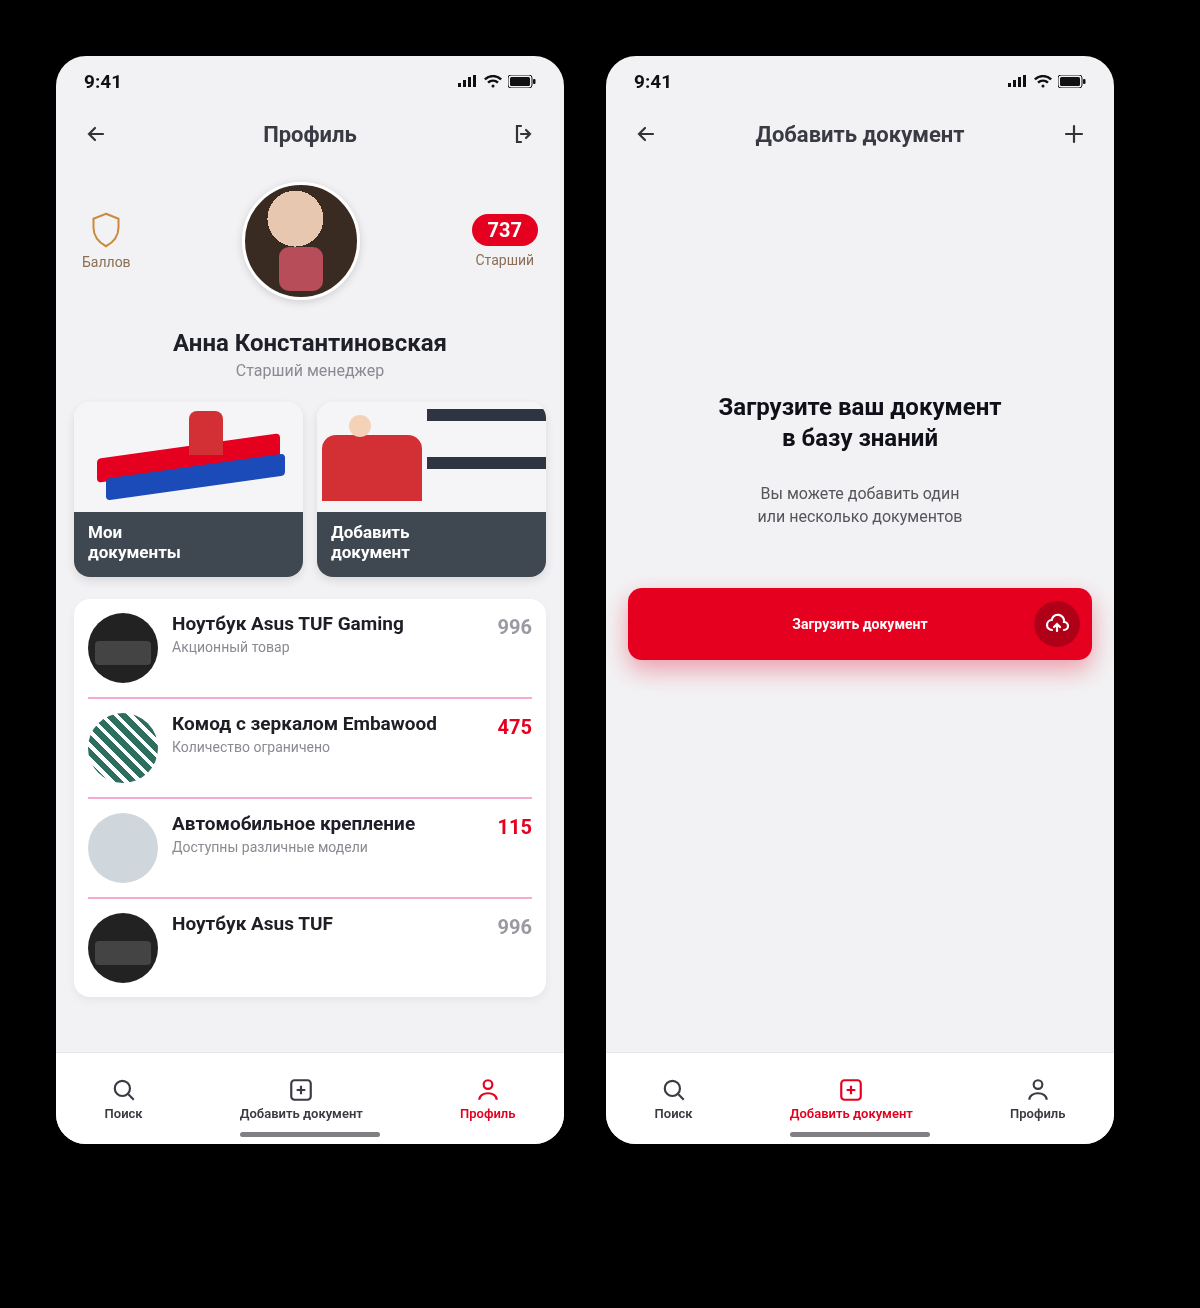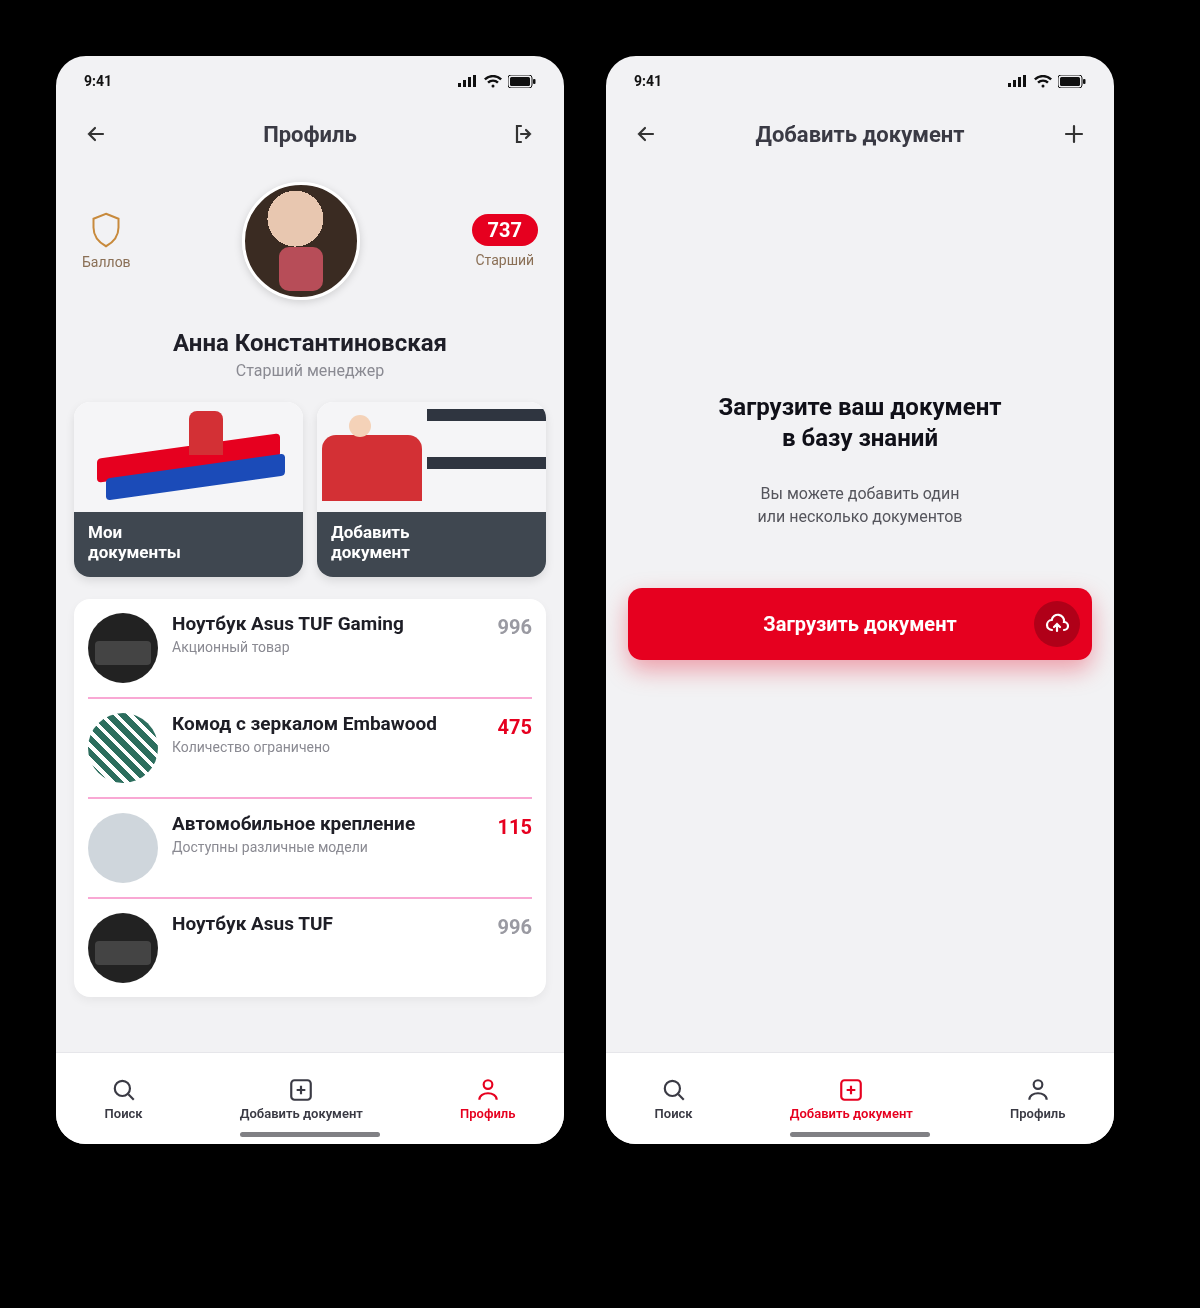--- a/index.html
+++ b/index.html
@@ -1,18 +1,18 @@
 <!DOCTYPE html>
 <html><head>
 <meta charset="utf-8">
 <style>
   * { box-sizing: border-box; margin: 0; padding: 0; font-family: -apple-system, BlinkMacSystemFont, "Segoe UI", Roboto, Helvetica, Arial, sans-serif; }
   body { background: #000; width: 1200px; height: 1308px; display: flex; gap: 30px; padding: 50px 50px 200px 50px; }
   .phone { width: 520px; height: 1100px; background: #f2f2f4; border-radius: 36px; overflow: hidden; display: flex; flex-direction: column; border: 6px solid #000; position: relative; }
-  .statusbar { height: 50px; display: flex; justify-content: space-between; align-items: center; padding: 0 28px; font-weight: 700; font-size: 14px; color:#111; }
+  .statusbar { height: 50px; display: flex; justify-content: space-between; align-items: center; padding: 0 28px; font-weight: 700; font-size: 19px; color:#111; }
   .status-icons { display: flex; gap: 6px; align-items: center; }
   .navbar { height: 56px; display: flex; align-items: center; justify-content: space-between; padding: 0 22px; }
   .na-btn { width: 36px; height: 36px; display: flex; align-items: center; justify-content: center; color:#333; }
   .nav-title { font-size: 22px; font-weight: 700; color: #3a3a44; }
   .content { flex: 1; overflow: hidden; padding: 0 18px; }
   .prof-head { display: flex; justify-content: space-between; align-items: center; padding: 20px 8px; }
   .role-col { display:flex; flex-direction:column; align-items:center; gap:6px; }
   .role-label { font-size:14px; color:#8a6f55; }
   .shield { width:30px; height:36px; color:#c88a3c; }
   .avatar { width:118px; height:118px; border-radius:50%; border:3px solid #fff; background: radial-gradient(circle at 45% 30%, #e8c7b0 0 28%, #3a2b22 28% 100%); box-shadow: 0 2px 8px rgba(0,0,0,0.15); position:relative; overflow:hidden; }
@@ -40,21 +40,21 @@
   .row-count.red { color:#e6001f; }
   .tabbar { height:92px; background:#fff; border-top:1px solid #e6e6ea; display:flex; justify-content:space-around; align-items:center; font-size:13px; font-weight:600; }
   .tab { display:flex; flex-direction:column; align-items:center; gap:3px; color:#3a3a44; }
   .tab.active { color:#e6001f; }
   .tab svg { width:26px; height:26px; }
   .home-ind { position:absolute; bottom:7px; left:50%; transform:translateX(-50%); width:140px; height:5px; background:#808084; border-radius:3px; }
 
   
   .empty-headline { text-align:center; font-size:24px; font-weight:700; margin-top:230px; line-height:1.3; color:#101018; white-space:pre-line; }
   .empty-sub { text-align:center; font-size:16px; color:#55555c; margin-top:29px; line-height:1.4; white-space:pre-line; }
-  .upload-btn { margin:60px 4px 0 4px; background:#e6001f; color:#fff; border-radius:14px; height:72px; display:flex; align-items:center; justify-content:center; font-size:20px; font-weight:700; position:relative; box-shadow:0 10px 24px rgba(230,0,31,0.35); }
+  .upload-btn { margin:60px 4px 0 4px; background:#e6001f; color:#fff; border-radius:14px; height:72px; display:flex; align-items:center; justify-content:center; font-size:14px; font-weight:700; position:relative; box-shadow:0 10px 24px rgba(230,0,31,0.35); }
   .upload-circle { position:absolute; right:12px; top:50%; transform:translateY(-50%); width:46px; height:46px; border-radius:50%; background:#b00018; display:flex; align-items:center; justify-content:center; color:#fff; }
 
   
   .il-book-red{position:absolute;}
   .il1-shelf1{left:48%;top:6%;width:74%;height:12px;background:#2f3540;}
   .il1-shelf2{left:48%;top:50%;width:74%;height:12px;background:#2f3540;}
   .il1-person{left:2%;top:30%;width:44%;height:60%;background:#d33035;border-radius:14px 14px 0 0;}
   .il1-head{left:14%;top:12%;width:22px;height:22px;background:#f4d2b8;border-radius:50%;}
   .il2-book{left:10%;top:40%;width:80%;height:22%;background:#e6001f;border-radius:4px;transform:skewY(-8deg);}
   .il2-book2{left:14%;top:58%;width:78%;height:20%;background:#1b4bb8;border-radius:4px;transform:skewY(-8deg);}

